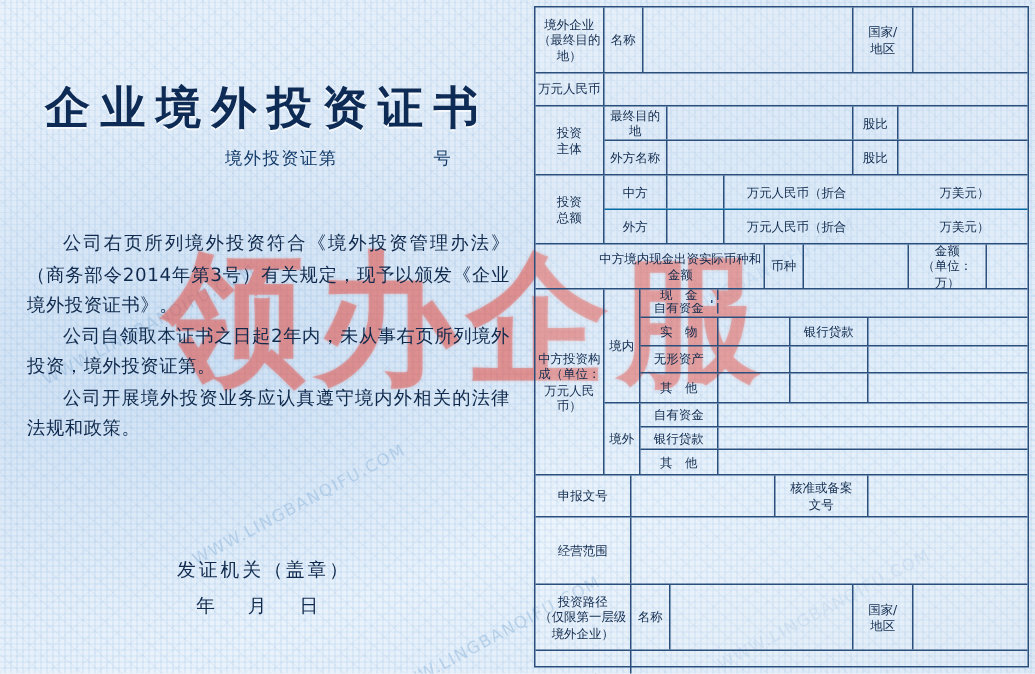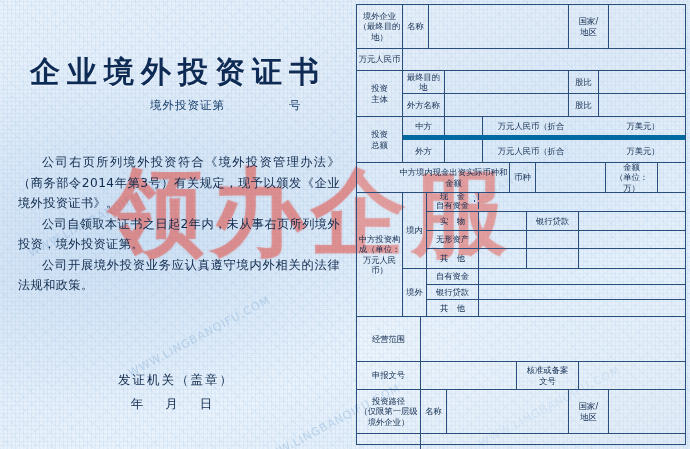--- a/index.html
+++ b/index.html
@@ -153,21 +153,21 @@
         <div class="c" style="width:30px;">股比</div>
         <div class="c blank" style="flex:1;"></div>
       </div>
     </div>
   </div>
 
   <div class="row" style="height:46px;">
     <div class="c w-lab" style="white-space:pre-line;">投资
 总额</div>
     <div class="vstack" style="flex:1;">
-      <div class="row" style="height:23px;border-bottom:5px solid #0369a1;">
+      <div class="row" style="height:23px;border-bottom:1px solid #0369a1;">
         <div class="c" style="width:42px;">中方</div>
         <div class="c blank" style="width:38px;"></div>
         <div class="c" style="width:96px;border-right:none;">万元人民币（折合</div>
         <div class="c blank" style="width:22px;border-right:none;"></div>
         <div class="c" style="flex:1;">万美元）</div>
       </div>
       <div class="row" style="height:23px;">
         <div class="c" style="width:42px;">外方</div>
         <div class="c blank" style="width:38px;"></div>
         <div class="c" style="width:96px;border-right:none;">万元人民币（折合</div>
@@ -233,30 +233,30 @@
           </div>
           <div class="row" style="height:16px;">
             <div class="c" style="width:52px;">其　他</div>
             <div class="c blank" style="flex:1;"></div>
           </div>
         </div>
       </div>
     </div>
   </div>
 
-  <div class="row" style="height:45px;">
-    <div class="c" style="width:64px;">经营范围</div>
-    <div class="c blank" style="flex:1;"></div>
-  </div>
-
   <div class="row" style="height:28px;">
     <div class="c" style="width:64px;">申报文号</div>
     <div class="c blank" style="width:96px;"></div>
     <div class="c" style="width:62px;white-space:pre-line;">核准或备案
 文号</div>
+    <div class="c blank" style="flex:1;"></div>
+  </div>
+
+  <div class="row" style="height:45px;">
+    <div class="c" style="width:64px;">经营范围</div>
     <div class="c blank" style="flex:1;"></div>
   </div>
 
   <div class="row" style="height:44px;">
     <div class="c" style="width:64px;white-space:pre-line;">投资路径
 （仅限第一层级境外企业）</div>
     <div class="c" style="width:26px;">名称</div>
     <div class="c blank" style="width:122px;"></div>
     <div class="c" style="width:40px;white-space:pre-line;">国家/
 地区</div>

